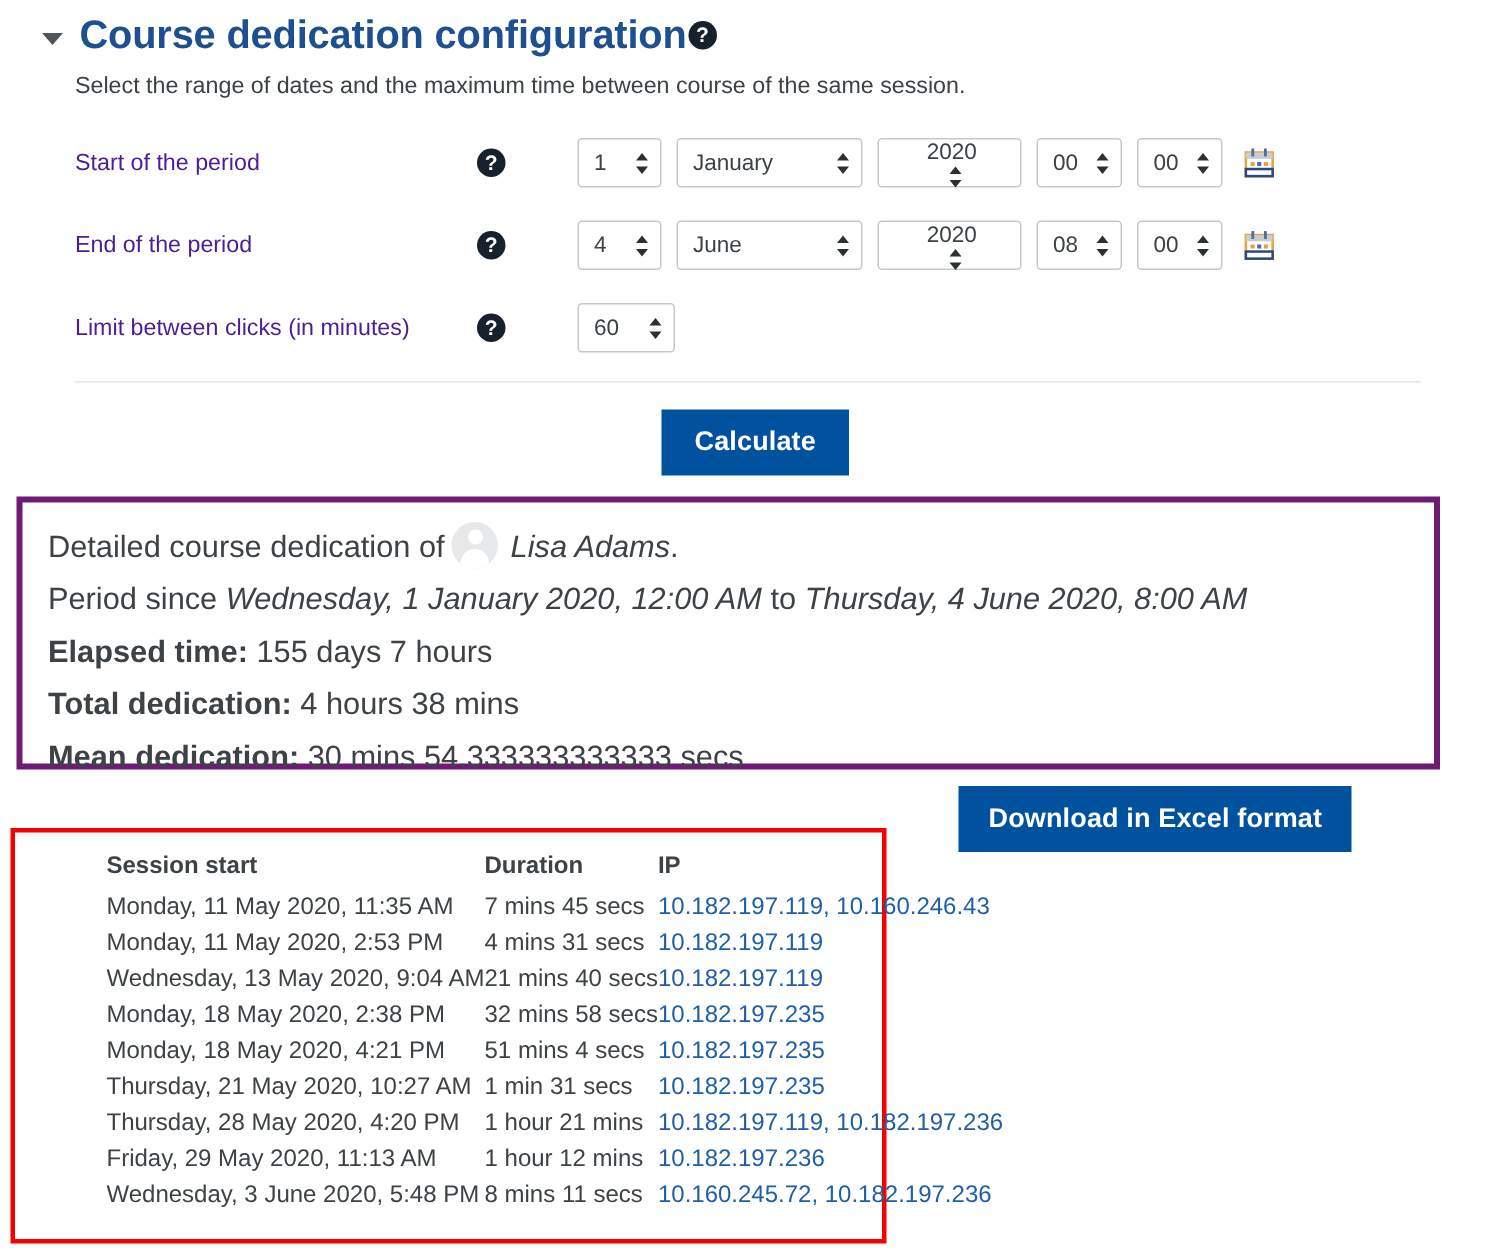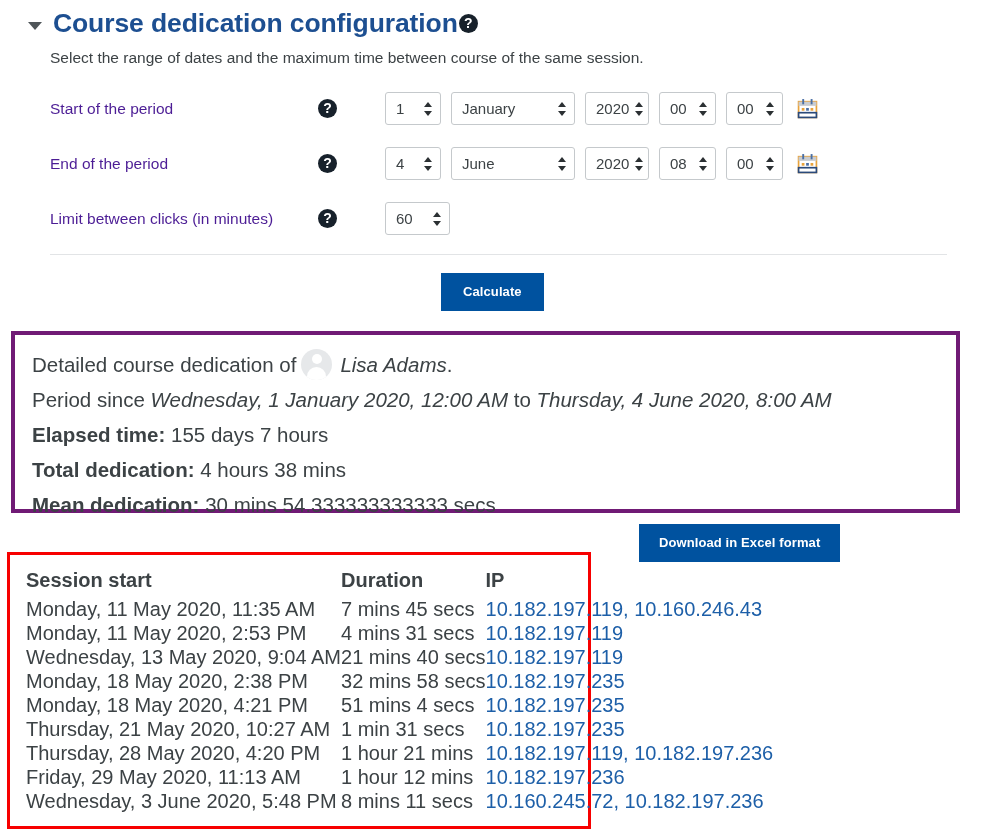--- a/index.html
+++ b/index.html
@@ -86,21 +86,21 @@
     align-items: center;
     justify-content: space-between;
     padding: 0 7px 0 10px;
     font-size: 15px;
     color: #3c4245;
     margin-right: 10px;
     cursor: pointer;
   }
   .sel-day   { width: 56px; }
   .sel-month { width: 124px; }
-  .sel-year  { width: 64px; }
+  .sel-year  { width: 96px; flex-direction: column; }
   .sel-hour  { width: 57px; }
   .sel-min   { width: 57px; }
   .sel-limit { width: 65px; }
 
   .spinner {
     width: 9px;
     height: 16px;
     position: relative;
     flex: none;
     margin-left: 6px;
@@ -125,21 +125,21 @@
 
   .calc-wrap {
     display: flex;
     padding-top: 18px;
     padding-left: 441px;
   }
   .btn {
     background: #00529f;
     color: #ffffff;
     border: none;
-    font-size: 13px;
+    font-size: 18px;
     font-weight: 700;
     font-family: "Liberation Sans", sans-serif;
     cursor: pointer;
     letter-spacing: 0.1px;
   }
   .btn-calculate { padding: 11px 22px 12px 22px; }
 
   
   .summary-box {
     position: absolute;
@@ -200,22 +200,23 @@
     left: 7px;
     top: 552px;
     width: 584px;
     height: 277px;
     box-sizing: border-box;
     border: 3px solid #f70000;
     padding: 14px 0 0 16px;
   }
   table.sessions {
     border-collapse: collapse;
-    font-size: 20px;
+    font-size: 16px;
     color: #3c4245;
+    margin-left: 45px;
   }
   table.sessions th {
     text-align: left;
     font-weight: 700;
     padding: 0 0 6px 0;
     white-space: nowrap;
   }
   table.sessions td {
     padding: 2px 0 3px 0;
     white-space: nowrap;

